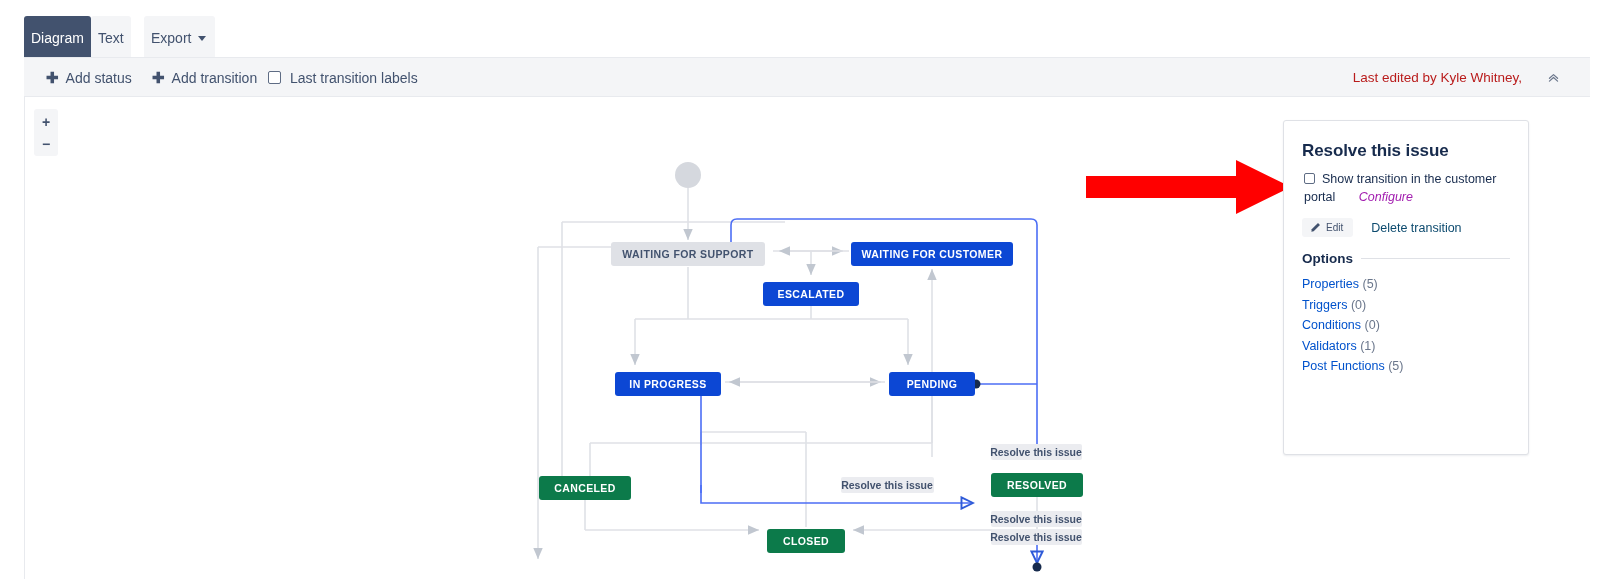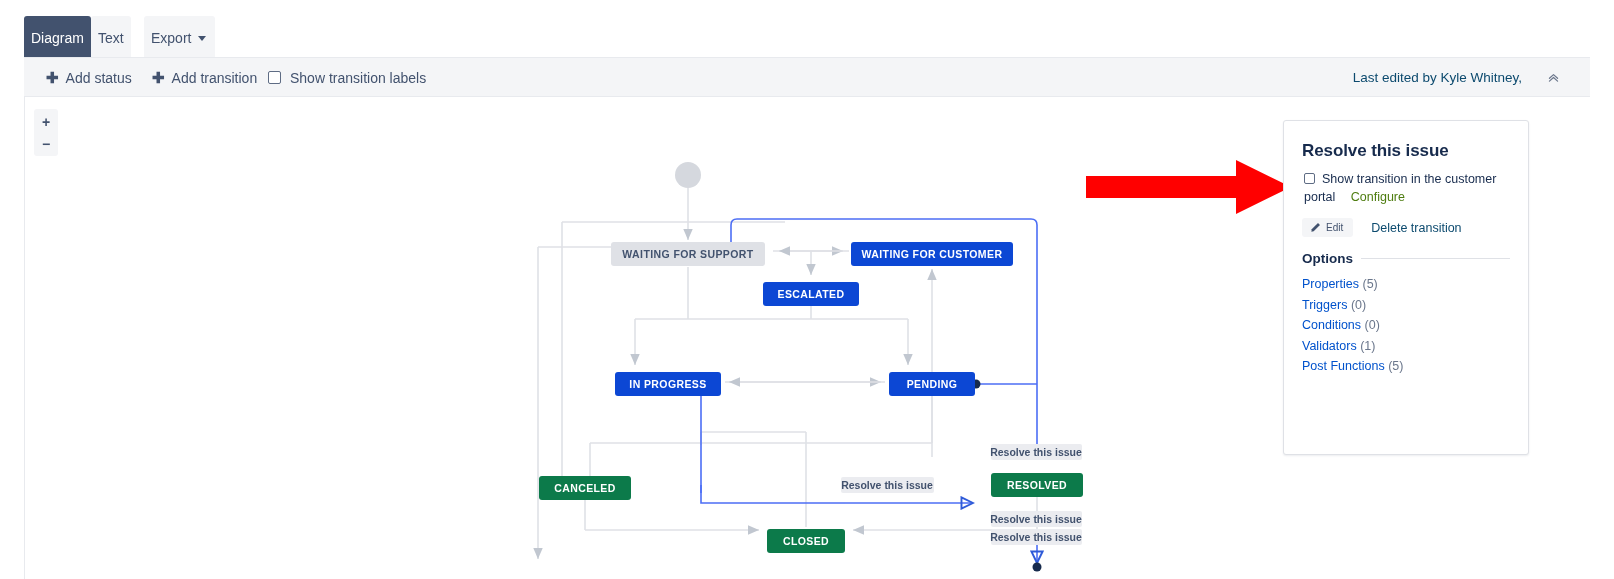--- a/index.html
+++ b/index.html
@@ -68,21 +68,21 @@
   .act-transition { left: 128px; }
   .act-showlabels { left: 244px; }
   .chk {
     display: inline-block; width: 13px; height: 13px;
     border: 1.6px solid #5E6C84; border-radius: 2px;
     background: #fff; margin-right: 9px; vertical-align: middle;
   }
   .lastedited {
     position: absolute; right: 68px; top: 0; height: 39px;
     display: flex; align-items: center;
-    font-size: 13.5px; color: #0c4a6e; white-space: nowrap;
+    font-size: 13.5px; color: #b91c1c; white-space: nowrap;
   }
   .collapse-chevrons {
     position: absolute; right: 30px; top: 0; height: 39px;
     display: flex; align-items: center; cursor: pointer;
     color: #6B778C; font-size: 15px;
   }
 
   
   .canvas {
     position: absolute; left: 24px; top: 97px;
@@ -144,21 +144,21 @@
   .screenline a { color: #0052CC; text-decoration: none; cursor: pointer; }
   .portalrow {
     font-size: 12.5px; line-height: 18px; color: #172B4D;
     margin-bottom: 12px; padding-left: 2px;
   }
   .portalrow .chk2 {
     display: inline-block; width: 11px; height: 11px;
     border: 1.4px solid #5E6C84; border-radius: 2px;
     background: #fff; margin-right: 7px; vertical-align: -1px;
   }
-  .portalrow a { color: #4d7c0f; text-decoration: none; cursor:pointer; margin-left: 12px;}
+  .portalrow a { color: #a21caf; text-decoration: none; cursor:pointer; margin-left: 20px; font-style: italic;}
   .btnrow { display: flex; align-items: center; margin-bottom: 14px; }
   .editbtn {
     background: #F4F5F7; color: #42526E;
     border-radius: 3px; padding: 4px 10px 4px 8px;
     font-size: 10px; display: flex; align-items: center;
     cursor: pointer;
   }
   .pencil { margin-right: 5px; display:inline-flex; }
   .deltrans { color: #0c4a6e; font-size: 12.5px; margin-left: 18px; cursor: pointer; }
   .optionshdr {
@@ -197,21 +197,21 @@
     <div class="act act-status">
       <span class="plus">✚</span>
       <span>Add status</span>
     </div>
     <div class="act act-transition">
       <span class="plus">✚</span>
       <span>Add transition</span>
     </div>
     <div class="act act-showlabels">
       <span class="chk"></span>
-      <span>Show transition labels</span>
+      <span>Last transition labels</span>
     </div>
     <div class="lastedited">Last edited by Kyle Whitney,</div>
     <div class="collapse-chevrons">
       <svg width="13" height="13" viewBox="0 0 16 16" aria-hidden="true">
         <path d="M3 9 L8 4.5 L13 9" fill="none" stroke="#6B778C" stroke-width="1.5" stroke-linecap="round" stroke-linejoin="round"></path>
         <path d="M3 12.5 L8 8 L13 12.5" fill="none" stroke="#6B778C" stroke-width="1.5" stroke-linecap="round" stroke-linejoin="round"></path>
       </svg>
     </div>
   </div>
 

